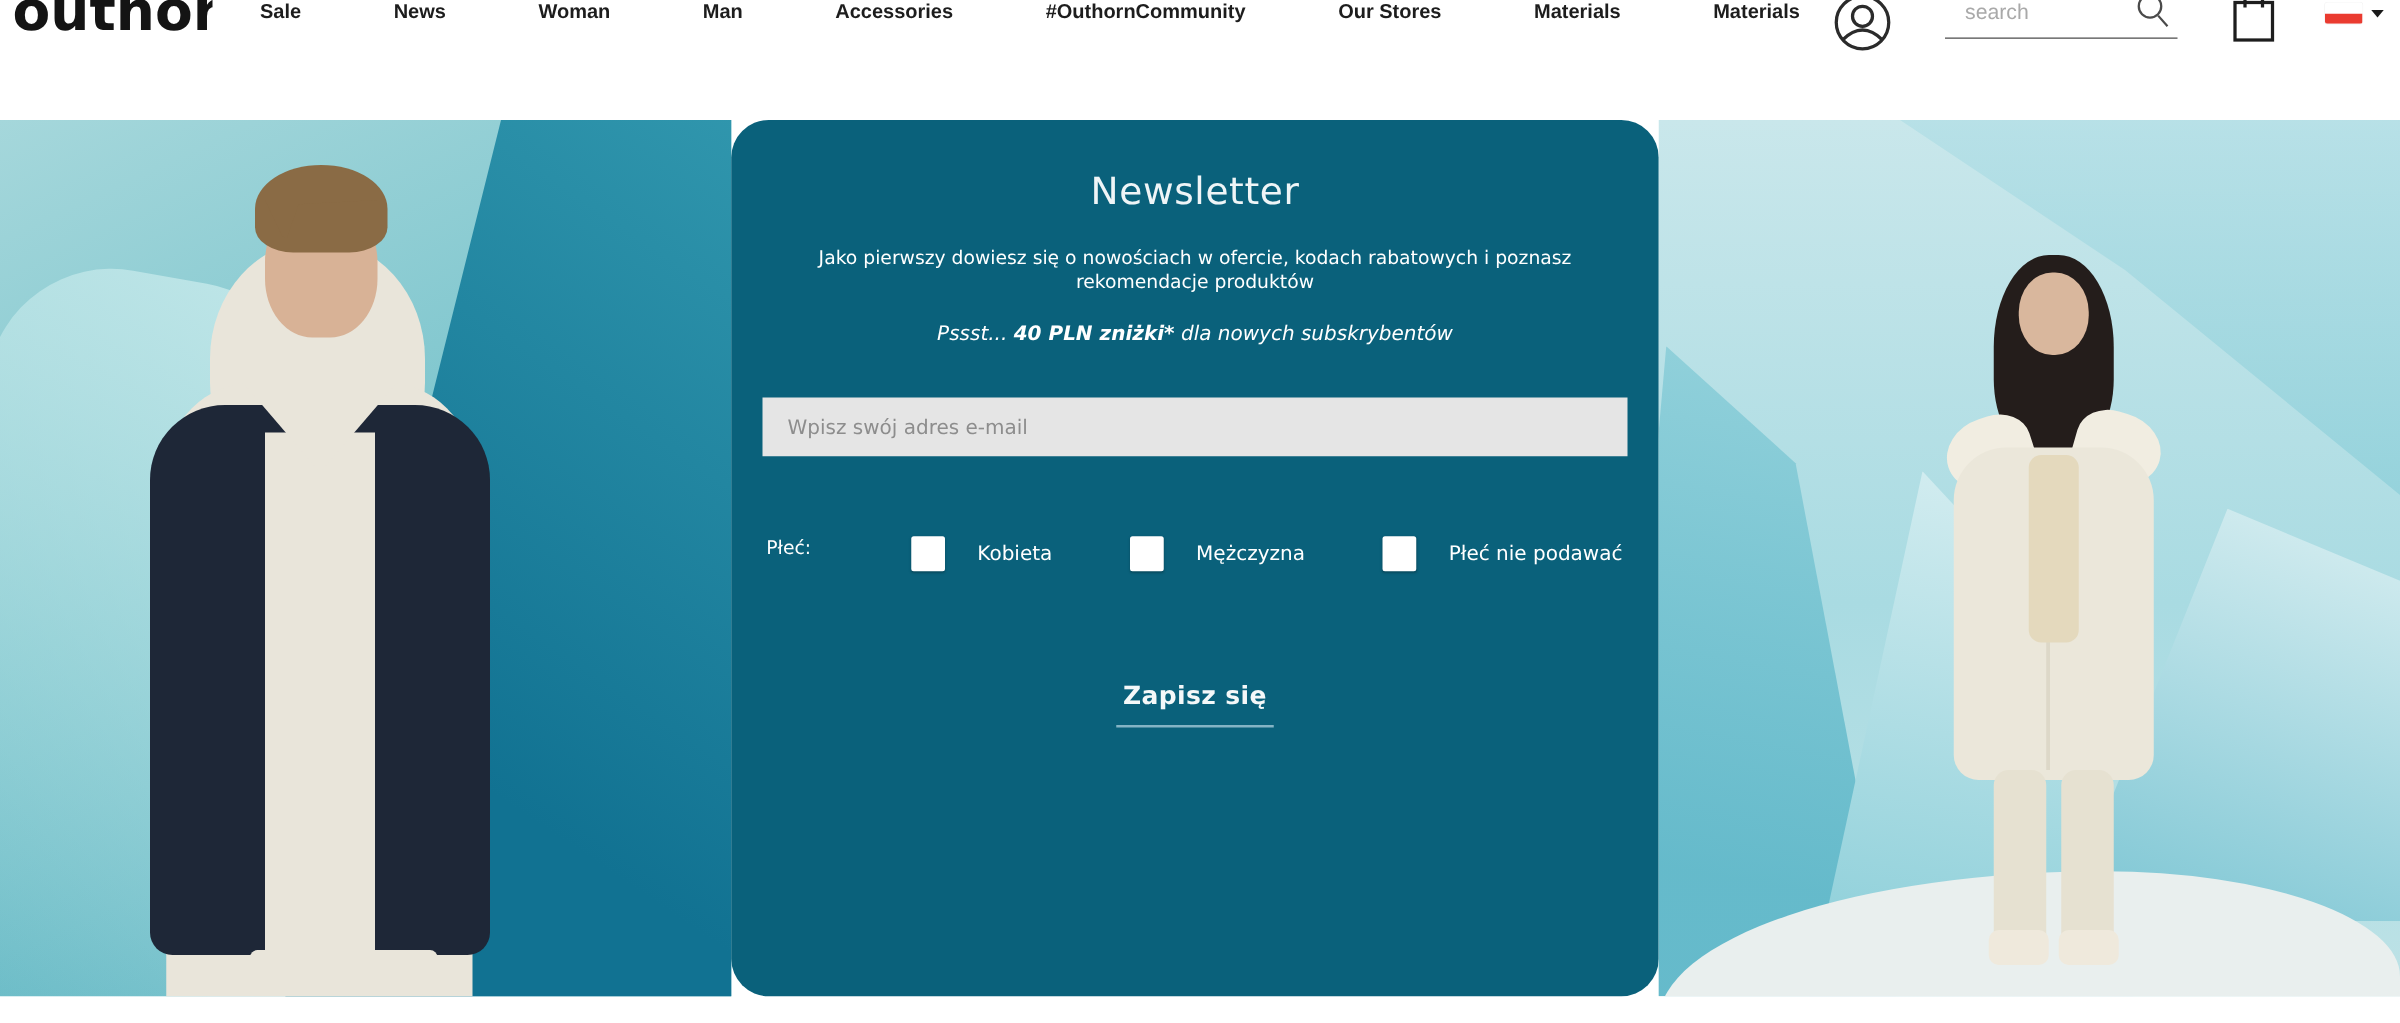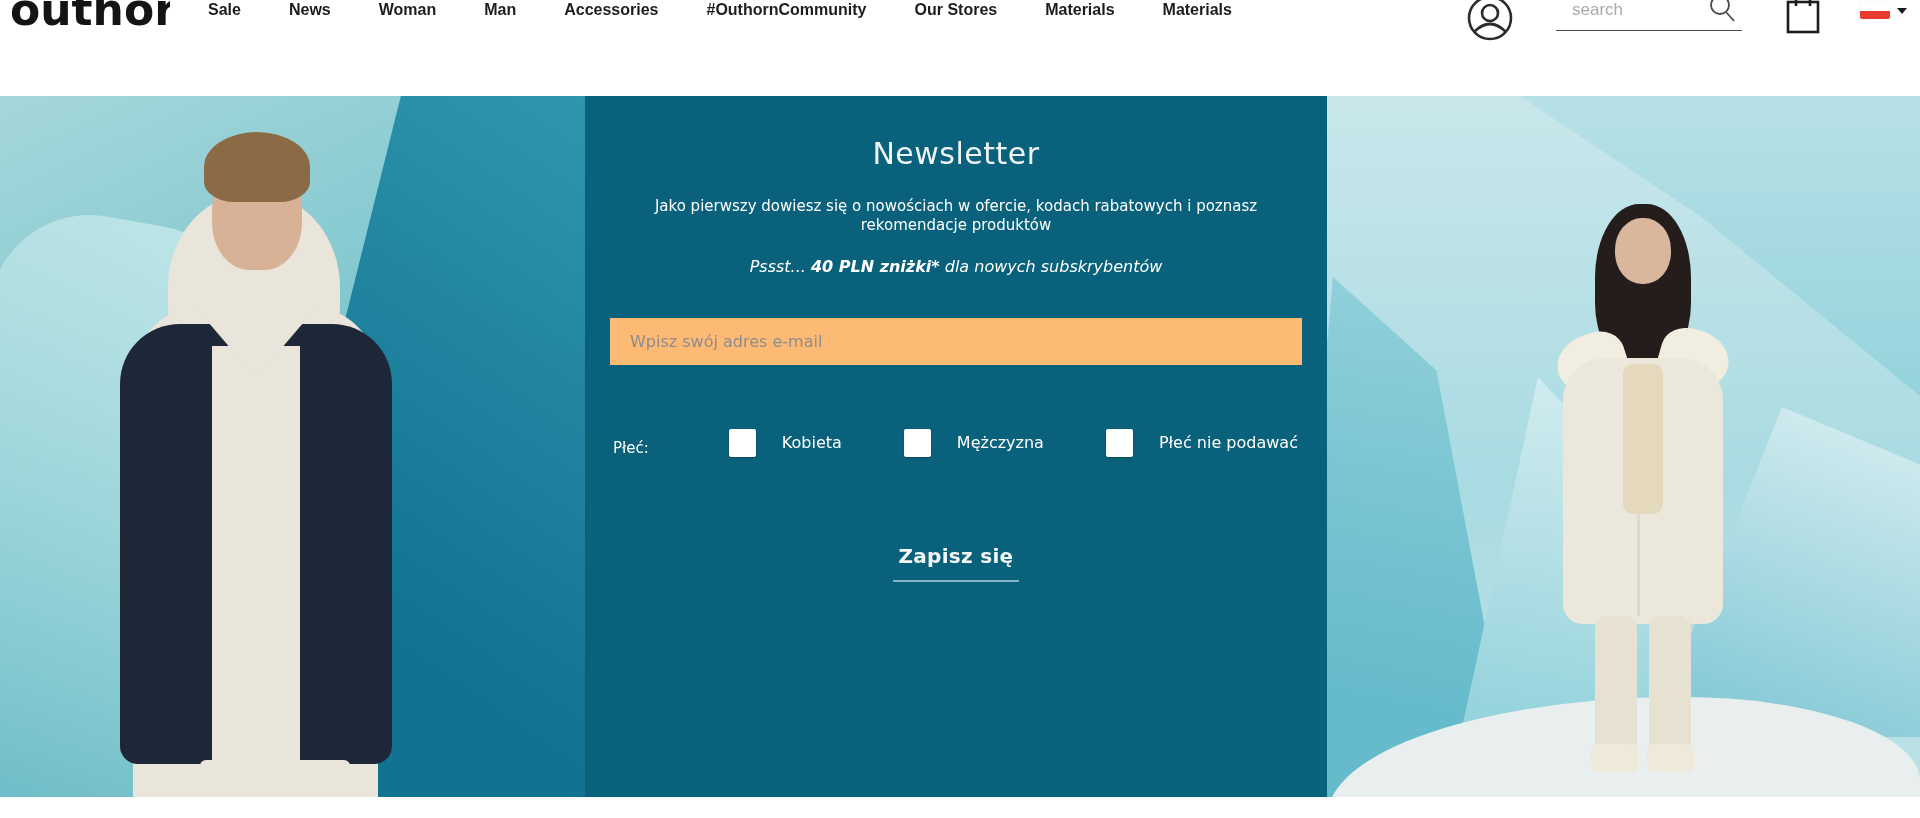--- a/index.html
+++ b/index.html
@@ -5,21 +5,21 @@
   * { margin:0; padding:0; box-sizing:border-box; }
   html,body { background:#ffffff; }
   body { font-family:"DejaVu Sans", sans-serif; }
   .page { position:relative; width:1920px; height:818px; background:#ffffff; overflow:hidden; }
 
   
   .header { position:absolute; top:0; left:0; width:1920px; height:96px; background:#ffffff; overflow:hidden; }
   .logo { position:absolute; left:10px; top:0; width:160px; height:30px; overflow:hidden; cursor:pointer; }
   .logo span { display:block; margin-top:-16px; font-family:"DejaVu Sans", sans-serif; font-weight:bold;
                font-size:44px; letter-spacing:0px; color:#141414; }
-  .nav { position:absolute; left:208px; top:0; display:flex; gap:48px; align-items:flex-start; }
+  .nav { position:absolute; left:208px; top:0; display:flex; gap:74px; align-items:flex-start; }
   .nav-item { font-family:"Liberation Sans", sans-serif; font-weight:bold; font-size:16px; color:#1d1d1d;
               line-height:20px; text-decoration:none; white-space:nowrap; cursor:pointer; }
   .account { position:absolute; left:1466px; top:-6px; width:48px; height:48px; cursor:pointer; }
   .searchbox { position:absolute; left:1556px; top:-6px; width:186px; height:37px; border-bottom:1px solid #4c4c4c; }
   .searchbox input { position:absolute; left:16px; top:6px; width:130px; border:none; outline:none;
                      font-family:"Liberation Sans", sans-serif; font-size:17px; color:#333; background:transparent; }
   .searchbox input::placeholder { color:#a9a9a9; }
   .search-icon { position:absolute; right:6px; top:0px; width:28px; height:30px; cursor:pointer; }
   .bag { position:absolute; left:1786px; top:-4px; width:34px; height:38px; cursor:pointer; }
   .lang { position:absolute; left:1860px; top:2px; display:flex; align-items:center; gap:7px; cursor:pointer; }
@@ -71,31 +71,31 @@
   .woman-collar-r { position:absolute; left:332px; top:234px; width:70px; height:58px; background:#f1ede1; border-radius:40% 50% 50% 30%; transform:rotate(16deg); }
   .woman-jacket { position:absolute; left:236px; top:262px; width:160px; height:266px; background:#ebe7da; border-radius:42px 42px 20px 20px; }
   .woman-jacket:after { content:""; position:absolute; left:74px; top:18px; width:3px; height:240px; background:#ddd8c8; }
   .woman-inner { position:absolute; left:296px; top:268px; width:40px; height:150px; background:#e4d9bd; border-radius:10px; }
   .woman-leg-l { position:absolute; left:268px; top:520px; width:42px; height:150px; background:#e6e1d1; border-radius:12px; }
   .woman-leg-r { position:absolute; left:322px; top:520px; width:42px; height:150px; background:#e6e1d1; border-radius:12px; }
   .woman-boot-l { position:absolute; left:264px; top:648px; width:48px; height:28px; background:#efe9dc; border-radius:8px; }
   .woman-boot-r { position:absolute; left:320px; top:648px; width:48px; height:28px; background:#efe9dc; border-radius:8px; }
 
   
-  .panel { position:relative; width:742px; height:701px; background:#0a617b; color:#ffffff; text-align:center; }
+  .panel { position:relative; width:742px; height:701px; background:#0a617b; color:#ffffff; text-align:center;border-radius:30px; }
   .nl-title { padding-top:40px; font-size:30px; font-weight:500; color:#eff5f7; letter-spacing:.5px; }
   .nl-intro { margin:26px auto 0; max-width:688px; font-size:15px; line-height:1.25; color:#ffffff; }
   .nl-promo { margin-top:22px; font-size:16px; color:#ffffff;font-style:italic; }
   .nl-promo b { font-weight:bold; }
   .nl-promo .sp { white-space:pre; }
   .nl-note { margin-top:10px; font-size:14px; color:#f2f6f7; }
-  .nl-email { display:block; margin:42px auto 0; width:692px; height:47px; border:none; outline:none; background:#fdba74;
+  .nl-email { display:block; margin:42px auto 0; width:692px; height:47px; border:none; outline:none; background:#e5e5e5;
               padding:0 20px; font-family:"DejaVu Sans", sans-serif; font-size:16px; color:#333; }
   .nl-email::placeholder { color:#8d8d8d; }
-  .genders { display:flex; align-items:flex-end; margin-top:64px; padding:0 28px; text-align:left; }
+  .genders { display:flex; align-items:flex-start; margin-top:64px; padding:0 28px; text-align:left; }
   .glabel { font-size:15px; color:#ffffff; }
   .gender-group { display:flex; align-items:center; gap:26px; margin-left:62px; }
   .gender-group.first { margin-left:80px; }
   .cb { width:27px; height:28px; background:#ffffff; border-radius:2px; flex:0 0 auto; cursor:pointer;
         box-shadow:0 1px 2px rgba(0,0,0,.25); }
   .gopt { font-size:16px; color:#ffffff; white-space:nowrap; }
   .submit { margin-top:87px; display:inline-block; cursor:pointer; }
   .submit .txt { font-size:20px; font-weight:bold; color:#f4f8f9; letter-spacing:.3px; }
   .submit .underline { margin:12px auto 0; width:126px; height:2px; background:#84b4c5; }
 

